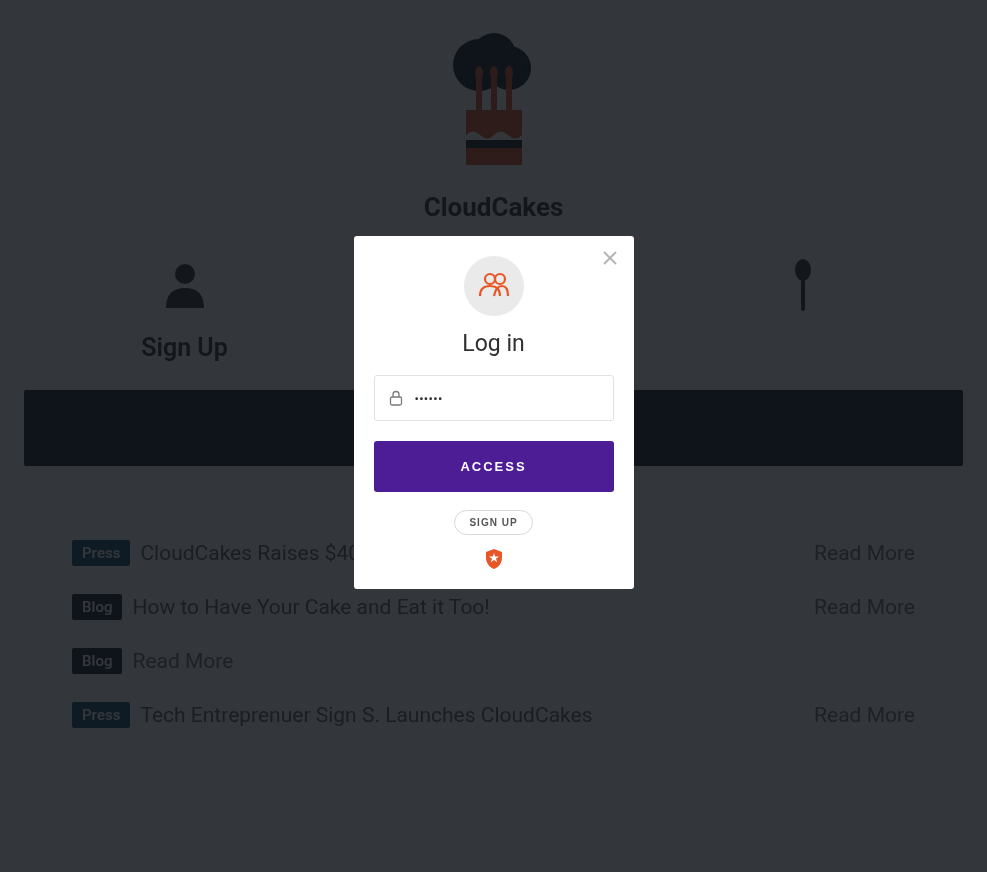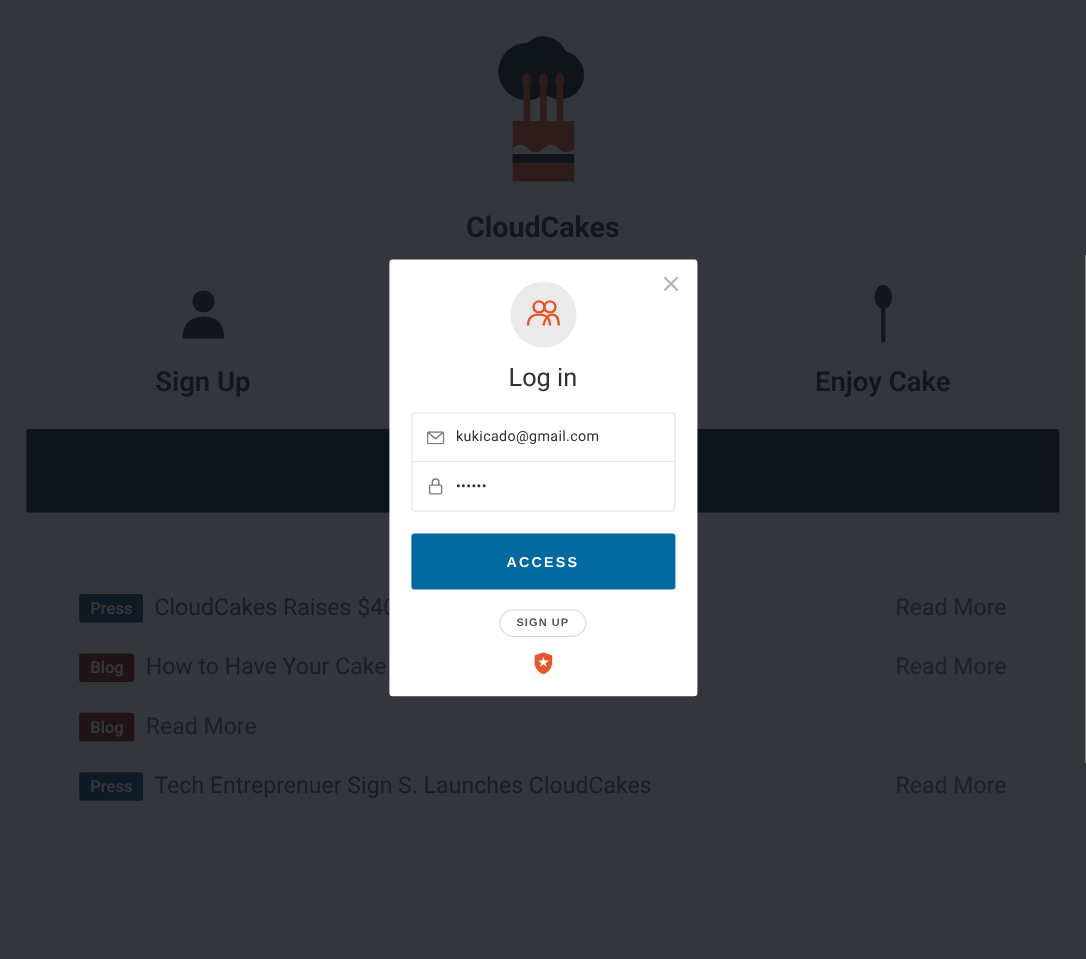--- a/index.html
+++ b/index.html
@@ -62,21 +62,21 @@
 .badge {
   display: inline-block;
   color: #fff;
   font-size: 15px;
   font-weight: 600;
   padding: 4px 10px;
   border-radius: 2px;
   margin-right: 10px;
 }
 .badge-press { background: #0c4a6e; }
-.badge-blog { background: #7f1d1d; }
+.badge-blog { background: #0f172a; }
 .news-title { flex: 1; }
 .read-more { color: #6a6a6a; }
 .overlay {
   position: absolute;
   inset: 0;
   background: rgba(15,19,23,0.85);
   display: flex;
   align-items: flex-start;
   justify-content: center;
 }
@@ -131,21 +131,21 @@
   font-size: 13px;
   color: #303030;
   margin-left: 10px;
   flex: 1;
   letter-spacing: 0.3px;
   font-family: inherit;
 }
 .access-btn {
   width: 100%;
   margin-top: 20px;
-  background: #0369a1;
+  background: #4c1d95;
   color: #fff;
   border: none;
   padding: 18px 0;
   font-size: 13px;
   font-weight: 700;
   letter-spacing: 2px;
   cursor: pointer;
   border-radius: 3px;
 }
 .pill-row {
@@ -212,21 +212,20 @@
       <div class="feature-icon"></div>
       <div class="feature-label"></div>
     </div>
     <div class="feature">
       <div class="feature-icon">
         <svg width="20" height="52" viewBox="0 0 20 52" fill="#2a2a2a">
           <ellipse cx="10" cy="11" rx="8" ry="11"></ellipse>
           <rect x="8" y="20" width="4" height="32" rx="2"></rect>
         </svg>
       </div>
-      <div class="feature-label">Enjoy Cake</div>
     </div>
   </div>
 
   <div class="cta-bar"></div>
 
   <div class="news-section">
     <div class="news-row">
       <span class="badge badge-press">Press</span>
       <span class="news-title">CloudCakes Raises $400M in Funding</span>
       <span class="read-more">Read More</span>
@@ -267,29 +266,20 @@
           <path d="M16 25 Q18 15 24 15 Q30 15 30 25"></path>
         </svg>
       </span>
     </div>
 
     <div class="modal-title">Log in</div>
 
     <div class="field-group">
       <div class="field">
         <span class="field-icon">
-          <svg width="16" height="12" viewBox="0 0 16 12" fill="none" stroke="#7a7a7a" stroke-width="1.3">
-            <rect x="0.7" y="0.7" width="14.6" height="10.6" rx="1"></rect>
-            <path d="M1 1 L8 7 L15 1"></path>
-          </svg>
-        </span>
-        <input type="text" value="kukicado@gmail.com" style="">
-      </div>
-      <div class="field">
-        <span class="field-icon">
           <svg width="14" height="16" viewBox="0 0 14 16" fill="none" stroke="#7a7a7a" stroke-width="1.3">
             <rect x="1.5" y="7" width="11" height="8" rx="1.5"></rect>
             <path d="M4 7 V4.5 a3 3 0 0 1 6 0 V7"></path>
           </svg>
         </span>
         <input type="password" value="••••••" style="">
       </div>
     </div>
 
     <button class="access-btn">ACCESS</button>

